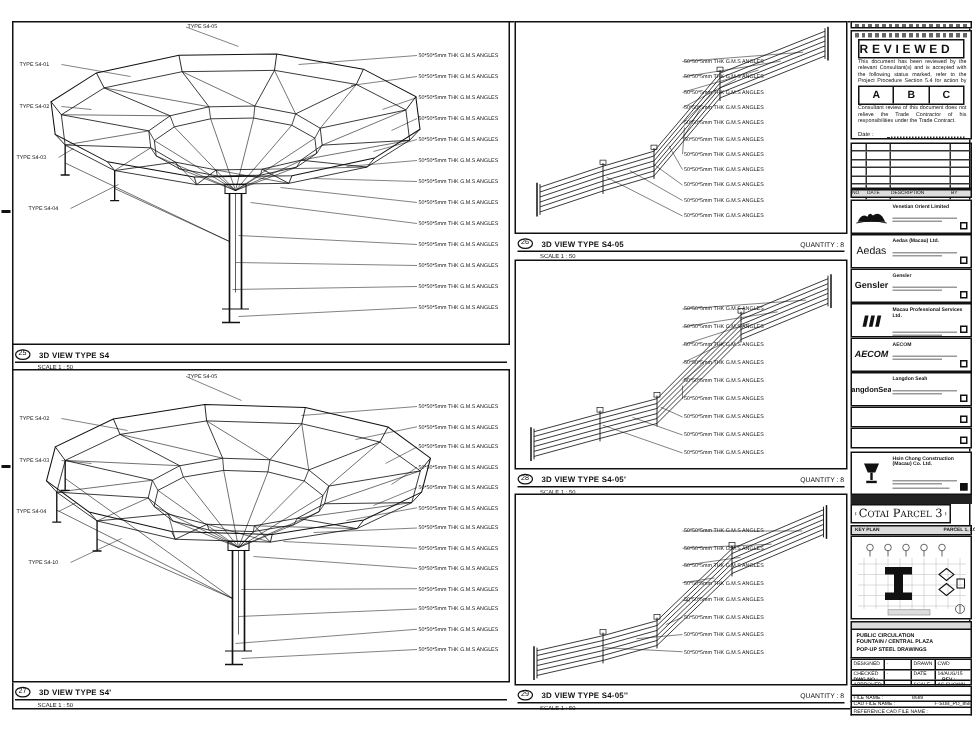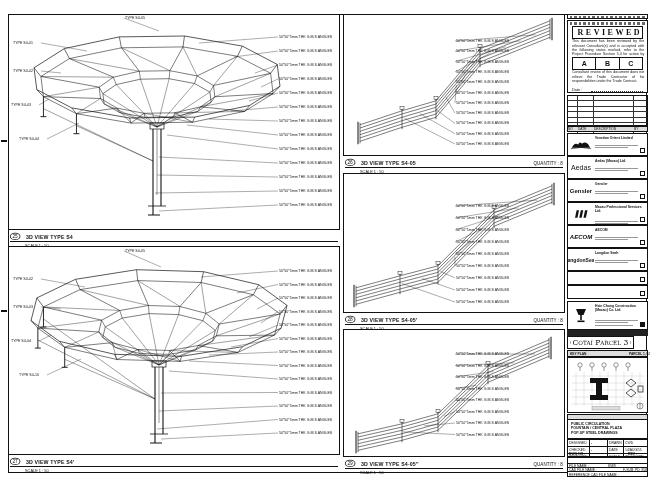--- a/index.html
+++ b/index.html
@@ -13,21 +13,21 @@
   .caption{position:absolute;}
   .cap-row{display:flex;align-items:flex-end;gap:3px;border-bottom:0.9px solid #111;padding-bottom:1px;width:100%;}
   .badge{display:inline-block;border:0.7px solid #111;border-radius:50%;font-size:6px;line-height:7px;padding:0 2px;transform:scale(.8);transform-origin:0 100%;}
   .cap-title{font-size:7px;font-weight:bold;transform:scale(.75);transform-origin:0 100%;white-space:nowrap;letter-spacing:.2px;}
   .cap-qty{margin-left:auto;font-size:6.5px;transform:scale(.7);transform-origin:100% 100%;white-space:nowrap;}
   .cap-scale{font-size:6.5px;transform:scale(.6);transform-origin:0 0;margin-left:15px;margin-top:1px;white-space:nowrap;}
   
   .titleblock{position:absolute;left:567px;top:14px;width:81px;height:459px;}
   .tb{position:absolute;left:0;width:81px;border:0.6px solid #111;box-sizing:border-box;background:#fff;overflow:hidden;}
   .dashbar{height:2.5px;background:repeating-linear-gradient(90deg,#666 0 2.5px,transparent 2.5px 4.5px);margin:1px 2px;}
-  .stamp-title{position:absolute;left:4px;right:4px;top:5px;height:11px;border:0.8px solid #111;text-align:right;font-weight:bold;font-size:8px;letter-spacing:2.5px;line-height:11px;font-family:Liberation Serif, serif;}
+  .stamp-title{position:absolute;left:4px;right:4px;top:5px;height:11px;border:0.8px solid #111;text-align:left;font-weight:bold;font-size:8px;letter-spacing:2.5px;line-height:11px;}
   .p-tiny{font-size:6.5px;line-height:1.2;transform:scale(.55);transform-origin:0 0;width:180%;text-align:justify;}
   .pt-wrap{position:absolute;overflow:hidden;}
   .grades{position:absolute;left:4px;right:4px;display:flex;border:0.8px solid #111;height:11px;}
   .grades span{flex:1;text-align:center;font-weight:bold;font-size:7px;line-height:11px;border-right:0.8px solid #111;}
   .grades span:last-child{border-right:none;}
   .stamp-date{position:absolute;left:4px;right:4px;display:flex;align-items:flex-end;gap:2px;}
   .stamp-date .lbl{font-size:6.5px;transform:scale(.6);transform-origin:0 100%;white-space:nowrap;}
   .dotline{flex:1;border-bottom:0.8px dotted #333;height:5px;}
   .rev-grid{position:absolute;left:0;width:81px;box-sizing:border-box;border:0.6px solid #111;}
   .rev-row{display:flex;height:4.4px;border-bottom:0.4px solid #333;}

